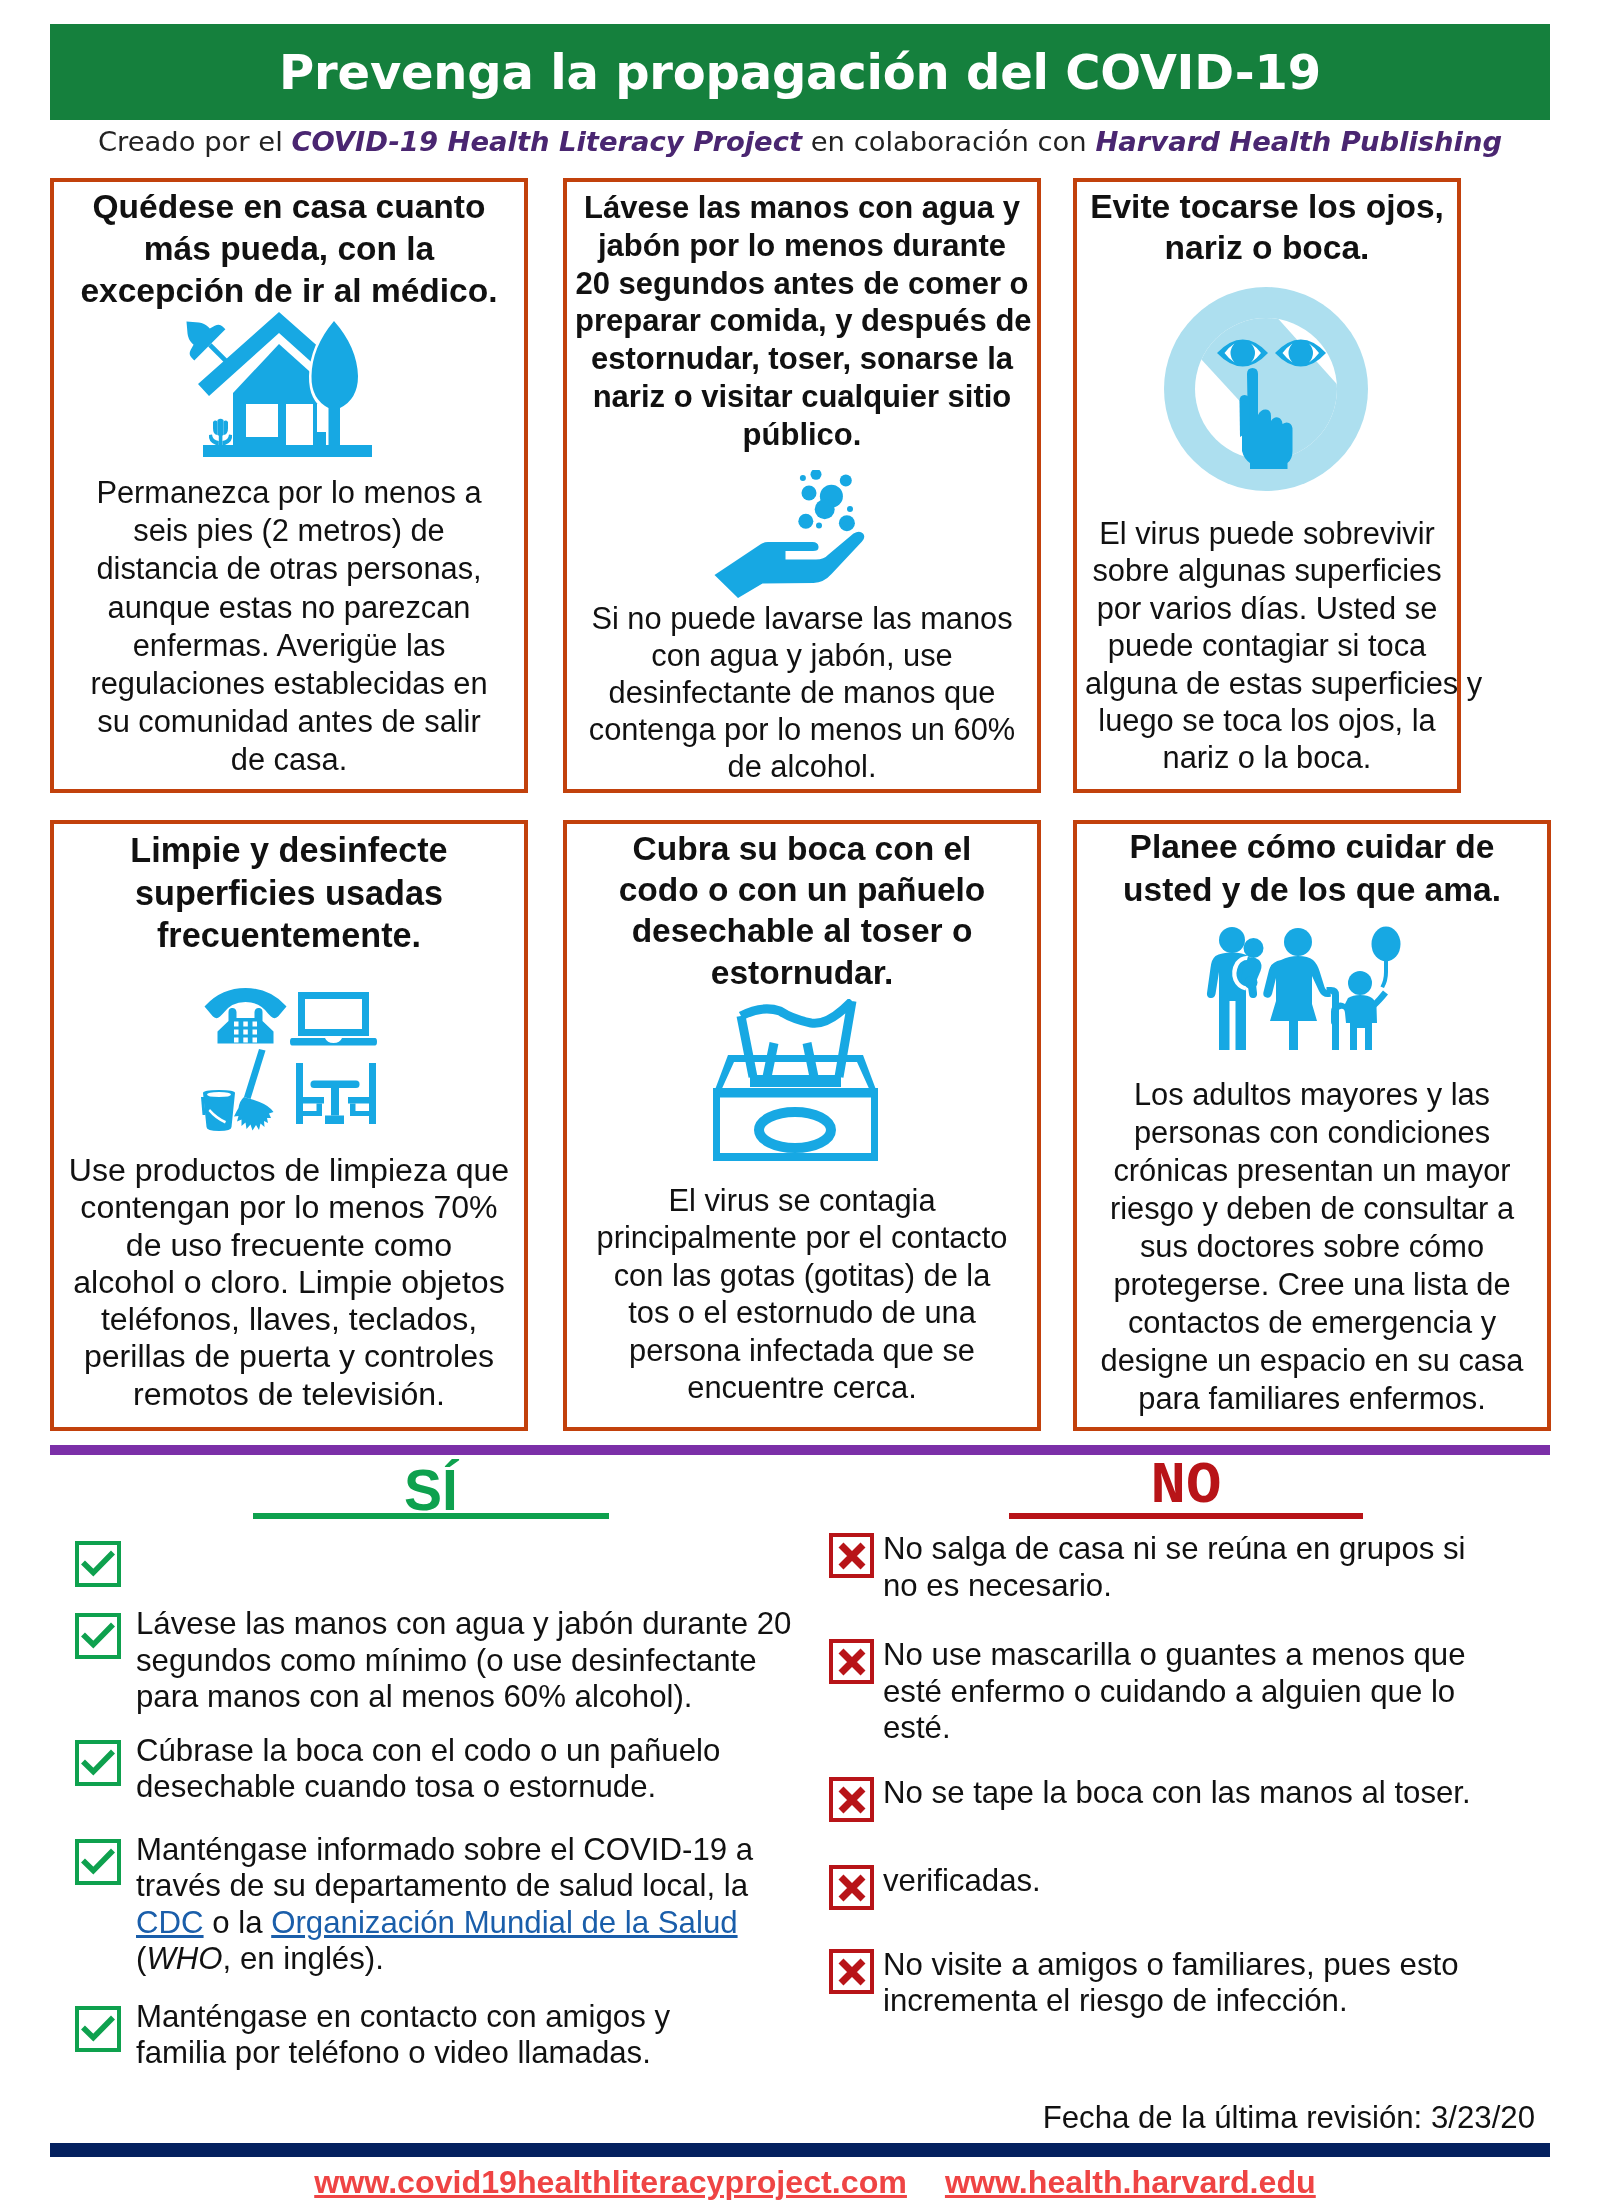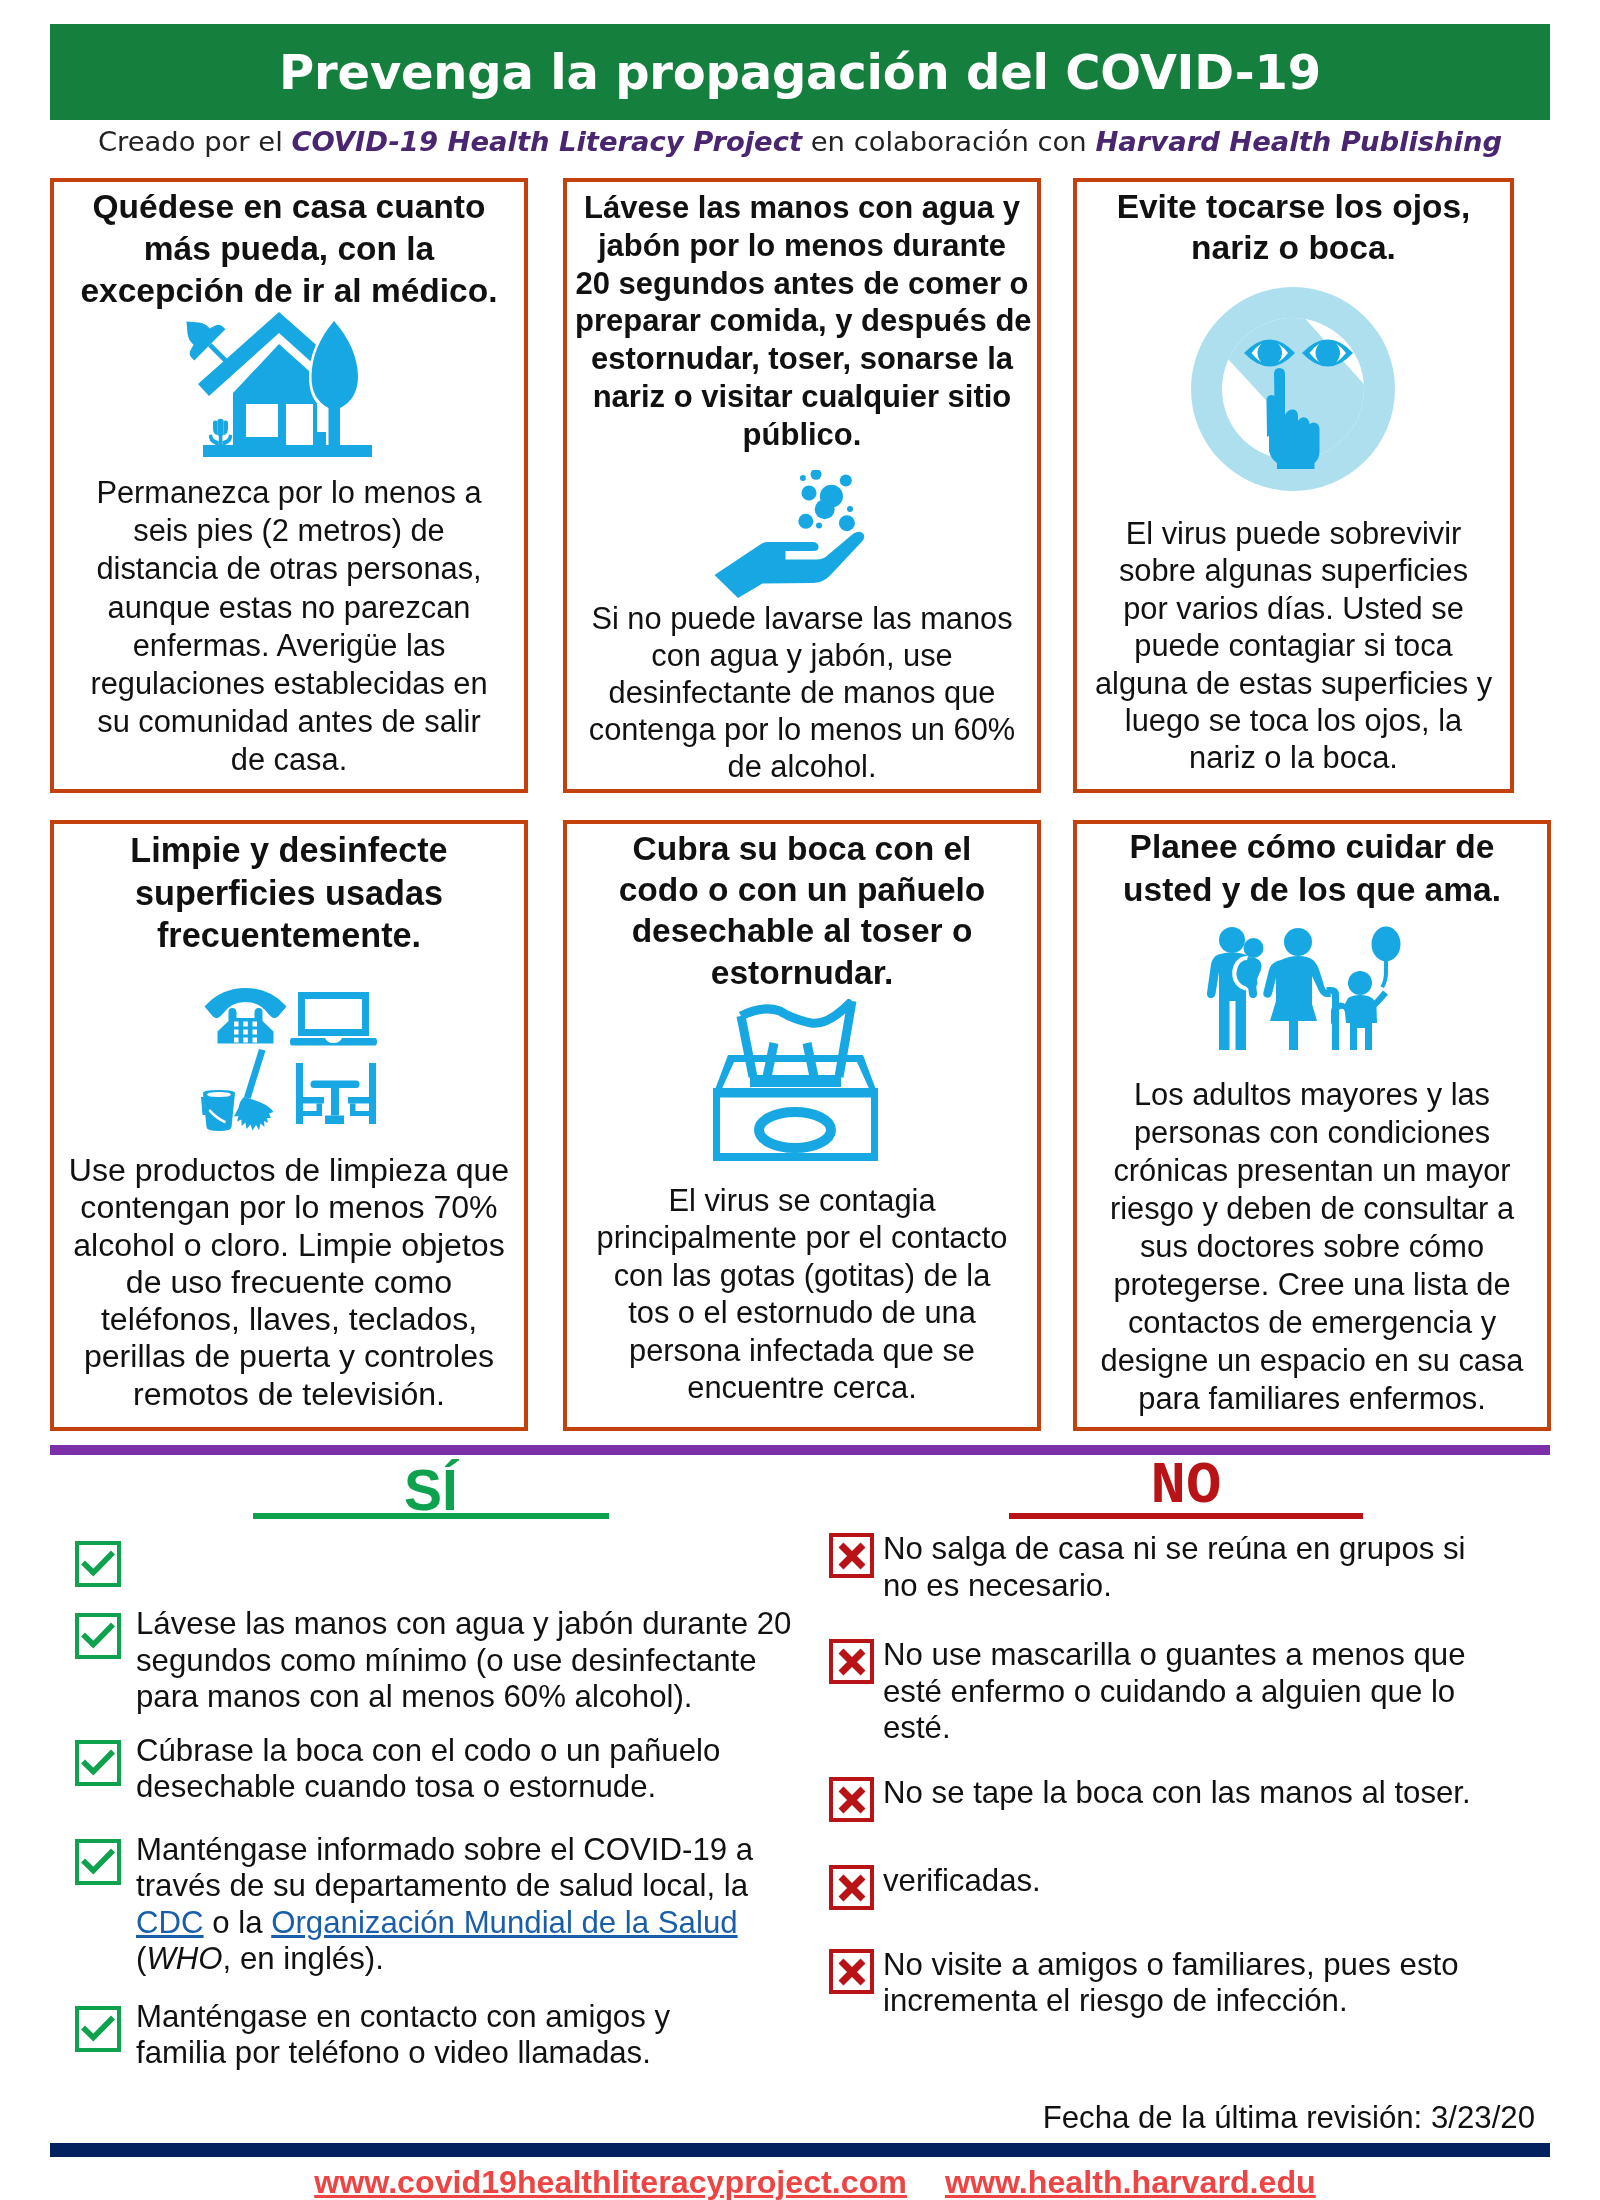--- a/index.html
+++ b/index.html
@@ -19,21 +19,21 @@
   .card{position:absolute;border:4px solid #c2410c;box-sizing:border-box;background:#fff;}
   .card-h{font-family:"Liberation Sans",sans-serif;font-weight:bold;font-size:33.5px;line-height:42px;
     text-align:center;color:#111;}
   .card-b{font-family:"Liberation Sans",sans-serif;font-size:30.8px;line-height:38.2px;text-align:center;color:#111;}
   .card-ico{display:flex;align-items:center;justify-content:center;}
   .ln{white-space:nowrap;}
 
   
   #c1{left:50px;  top:178px; width:478px;  height:615px;}
   #c2{left:563px; top:178px; width:478px;  height:615px;}
-  #c3{left:1073px;top:178px; width:441px;  height:615px;}
+  #c3{left:1073px;top:178px; width:388px;  height:615px;}
   #c4{left:50px;  top:820px; width:478px;  height:611px;}
   #c5{left:563px; top:820px; width:478px;  height:611px;}
   #c6{left:1073px;top:820px; width:478px;  height:611px;}
 
   .card > .ch{position:absolute;left:8px;right:8px;}
   .card > .cb{position:absolute;left:8px;right:8px;}
   .card > .ci{position:absolute;left:0;right:0;}
 
   
   #c1 .ch{top:4px;line-height:42px;}    #c1 .ci{top:128px;height:148px;justify-content:flex-start;padding-left:122px;}  #c1 .cb{top:292px;line-height:38.2px;}
@@ -265,22 +265,22 @@
 
           <rect x="109.5" y="93.5" width="49" height="7.5" rx="3.5"></rect>
           <rect x="130" y="101" width="8" height="27.5"></rect>
           <rect x="124" y="128.5" width="19" height="8.5"></rect>
         </g>
       </svg>
     </div>
     <div class="cb card-b">
         <div class="ln">Use productos de limpieza que</div>
         <div class="ln">contengan por lo menos 70%</div>
+        <div class="ln">de uso frecuente como</div>
         <div class="ln">alcohol o cloro. Limpie objetos</div>
-        <div class="ln">de uso frecuente como</div>
         <div class="ln">teléfonos, llaves, teclados,</div>
         <div class="ln">perillas de puerta y controles</div>
         <div class="ln">remotos de televisión.</div>
       </div>
   </div>
 
   <div class="card" id="c5">
     <div class="ch card-h">
         <div class="ln">Cubra su boca con el</div>
         <div class="ln">codo o con un pañuelo</div>

